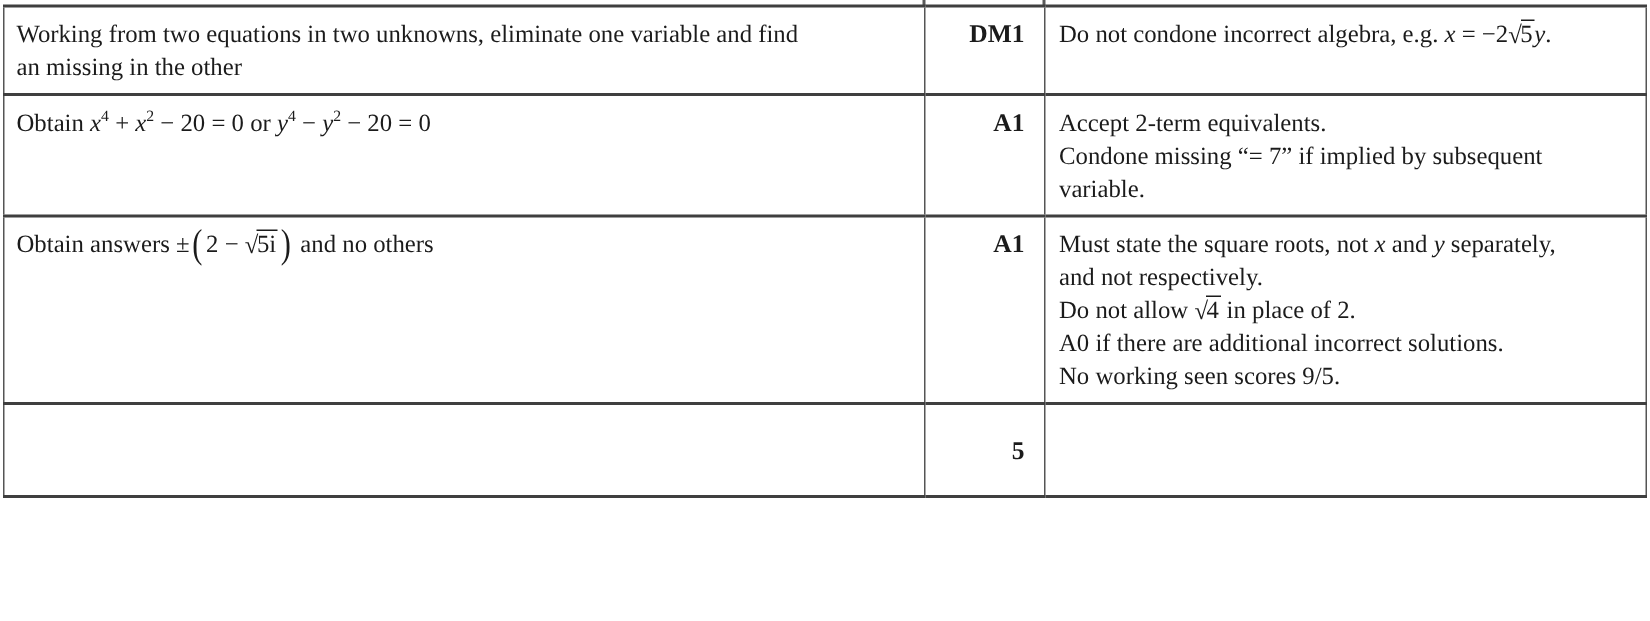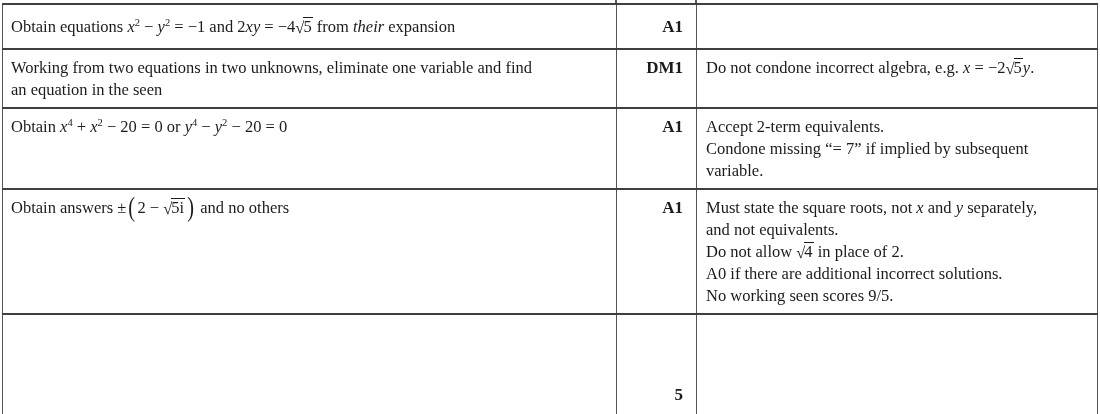--- a/index.html
+++ b/index.html
@@ -92,31 +92,24 @@
   <div class="stub stub-a"></div>
   <div class="stub stub-b"></div>
 
   <table class="ms">
     <colgroup>
       <col class="c1">
         <col class="c2">
         <col class="c3">
     </colgroup>
     <tbody>
-      <tr class="vm">
-        <td class="desc">
-            <div class="line">Obtain equations <span class="it">x</span><sup>2</sup> − <span class="it">y</span><sup>2</sup> = −1 and 2<span class="it">xy</span> = −4<span class="sq"><span class="rsign">√</span><span class="rad">5</span></span> from <span class="it">their</span> expansion</div>
-          </td>
-        <td class="mark">A1</td>
-        <td class="comment"></td>
-      </tr>
       <tr>
         <td class="desc">
             <div class="line">Working from two equations in two unknowns, eliminate one variable and find</div>
-            <div class="line">an equation in the seen</div>
+            <div class="line">an missing in the other</div>
           </td>
         <td class="mark">DM1</td>
         <td class="comment">
             <div class="line">Do not condone incorrect algebra, e.g. <span class="it">x</span> = −2<span class="sq"><span class="rsign">√</span><span class="rad">5</span></span><span class="it">y</span>.</div>
           </td>
       </tr>
       <tr>
         <td class="desc">
             <div class="line">Obtain <span class="it">x</span><sup>4</sup> + <span class="it">x</span><sup>2</sup> − 20 = 0 or <span class="it">y</span><sup>4</sup> − <span class="it">y</span><sup>2</sup> − 20 = 0</div>
           </td>
@@ -127,21 +120,21 @@
             <div class="line">variable.</div>
           </td>
       </tr>
       <tr>
         <td class="desc">
             <div class="line">Obtain answers ±<span class="bp">(</span>2 − <span class="sq"><span class="rsign">√</span><span class="rad">5i</span></span><span class="bp">)</span> and no others</div>
           </td>
         <td class="mark">A1</td>
         <td class="comment">
             <div class="line">Must state the square roots, not <span class="it">x</span> and <span class="it">y</span> separately,</div>
-            <div class="line">and not equivalents.</div>
+            <div class="line">and not respectively.</div>
             <div class="line">Do not allow <span class="sq"><span class="rsign">√</span><span class="rad">4</span></span> in place of 2.</div>
             <div class="line">A0 if there are additional incorrect solutions.</div>
             <div class="line">No working seen scores 9/5.</div>
           </td>
       </tr>
       <tr class="vm">
         <td class="desc"></td>
         <td class="mark">5</td>
         <td class="comment"></td>
       </tr>

